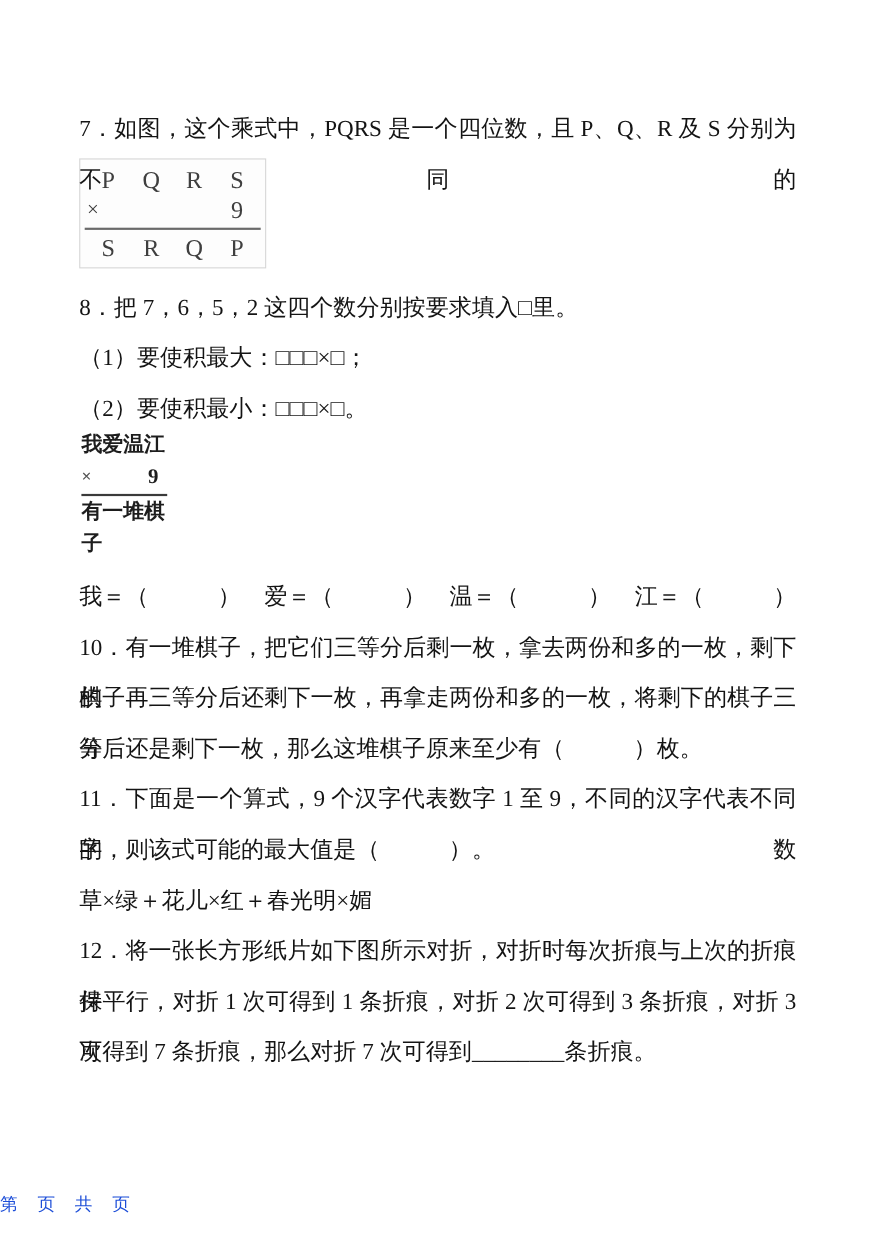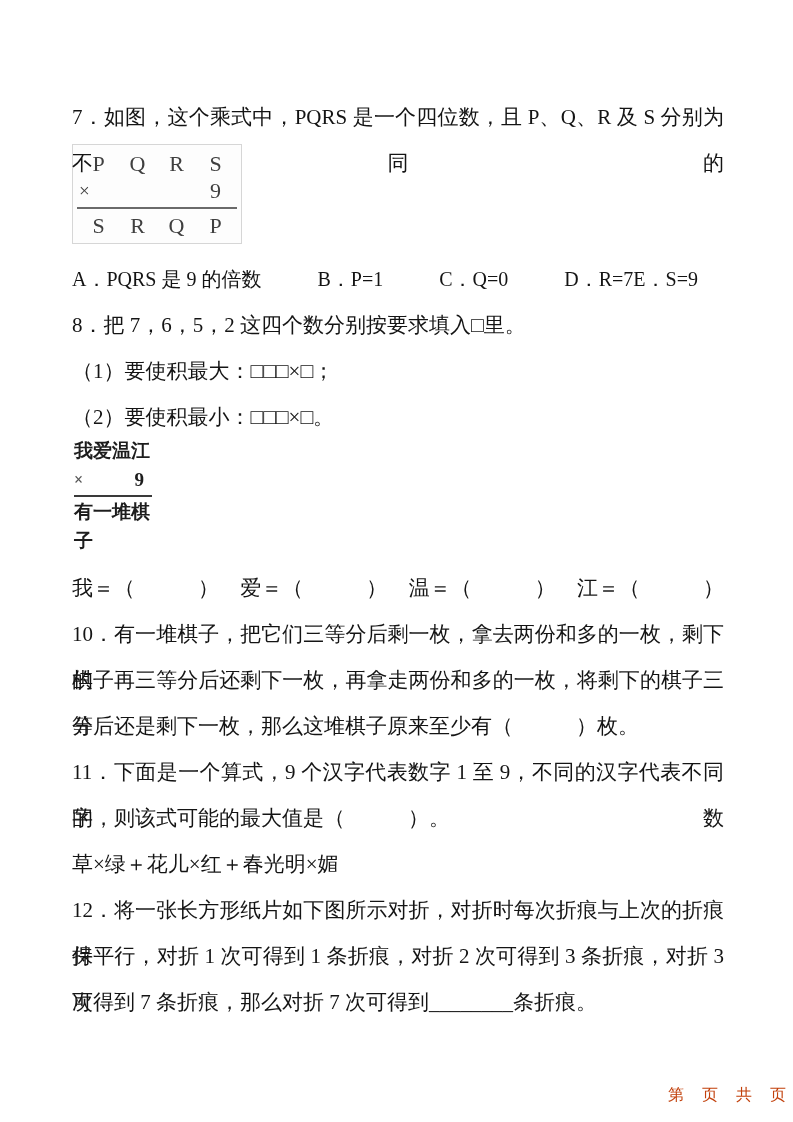--- a/index.html
+++ b/index.html
@@ -102,24 +102,24 @@
     font-size: 21px;
     line-height: 46px;
     height: 46px;
     white-space: nowrap;
   }
   .footer {
     position: absolute;
     bottom: 16px;
     left: 0;
     width: 100%;
-    text-align: right;
+    text-align: left;
     font-size: 16px;
     letter-spacing: 7px;
-    color: #c2410c;
+    color: #1d4ed8;
   }
 </style>
 </head>
 <body>
 
 <div class="page">
   <div class="content">
 
     <div>
       <div class="tline justify">7．如图，这个乘式中，PQRS 是一个四位数，且 P、Q、R 及 S 分别为不同的</div>
@@ -140,26 +140,20 @@
         </div>
         <div class="mrule"></div>
         <div class="mrow4 bottom">
           <span>S</span>
           <span>R</span>
           <span>Q</span>
           <span>P</span>
         </div>
       </div>
 
-      <div class="options-row">
-        <span>A．PQRS 是 9 的倍数</span>
-        <span>B．P=1</span>
-        <span>C．Q=0</span>
-        <span>D．R=7E．S=9</span>
-      </div>
     </div>
 
     <div>
       <div class="tline">8．把 7，6，5，2 这四个数分别按要求填入□里。</div>
       <div class="tline">（1）要使积最大：□□□×□；</div>
       <div class="tline">（2）要使积最小：□□□×□。</div>
     </div>
 
     <div>
 

